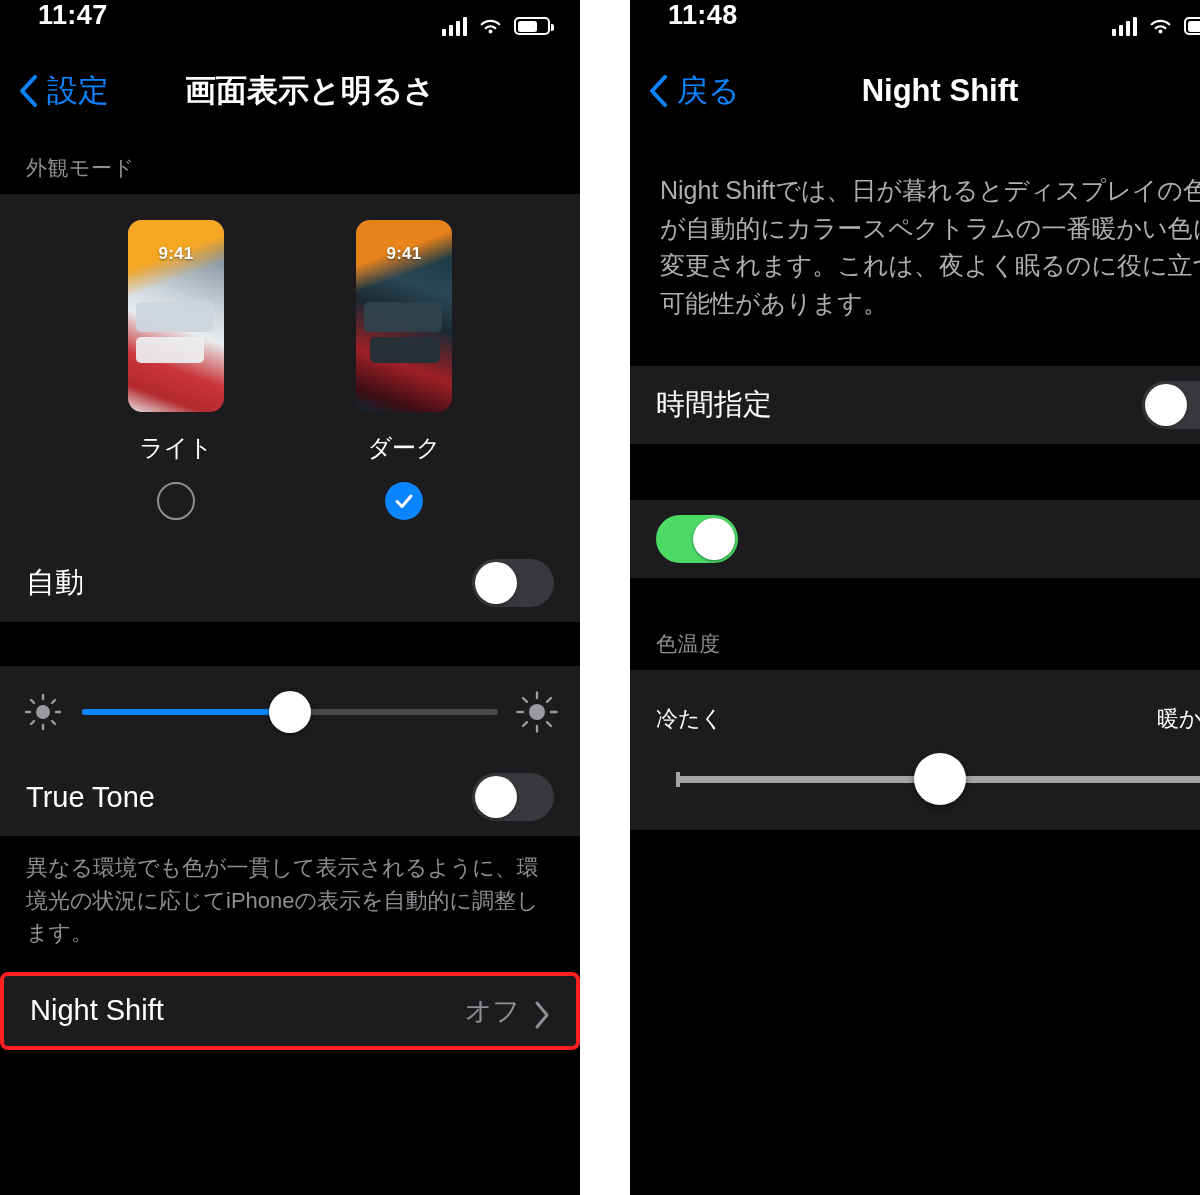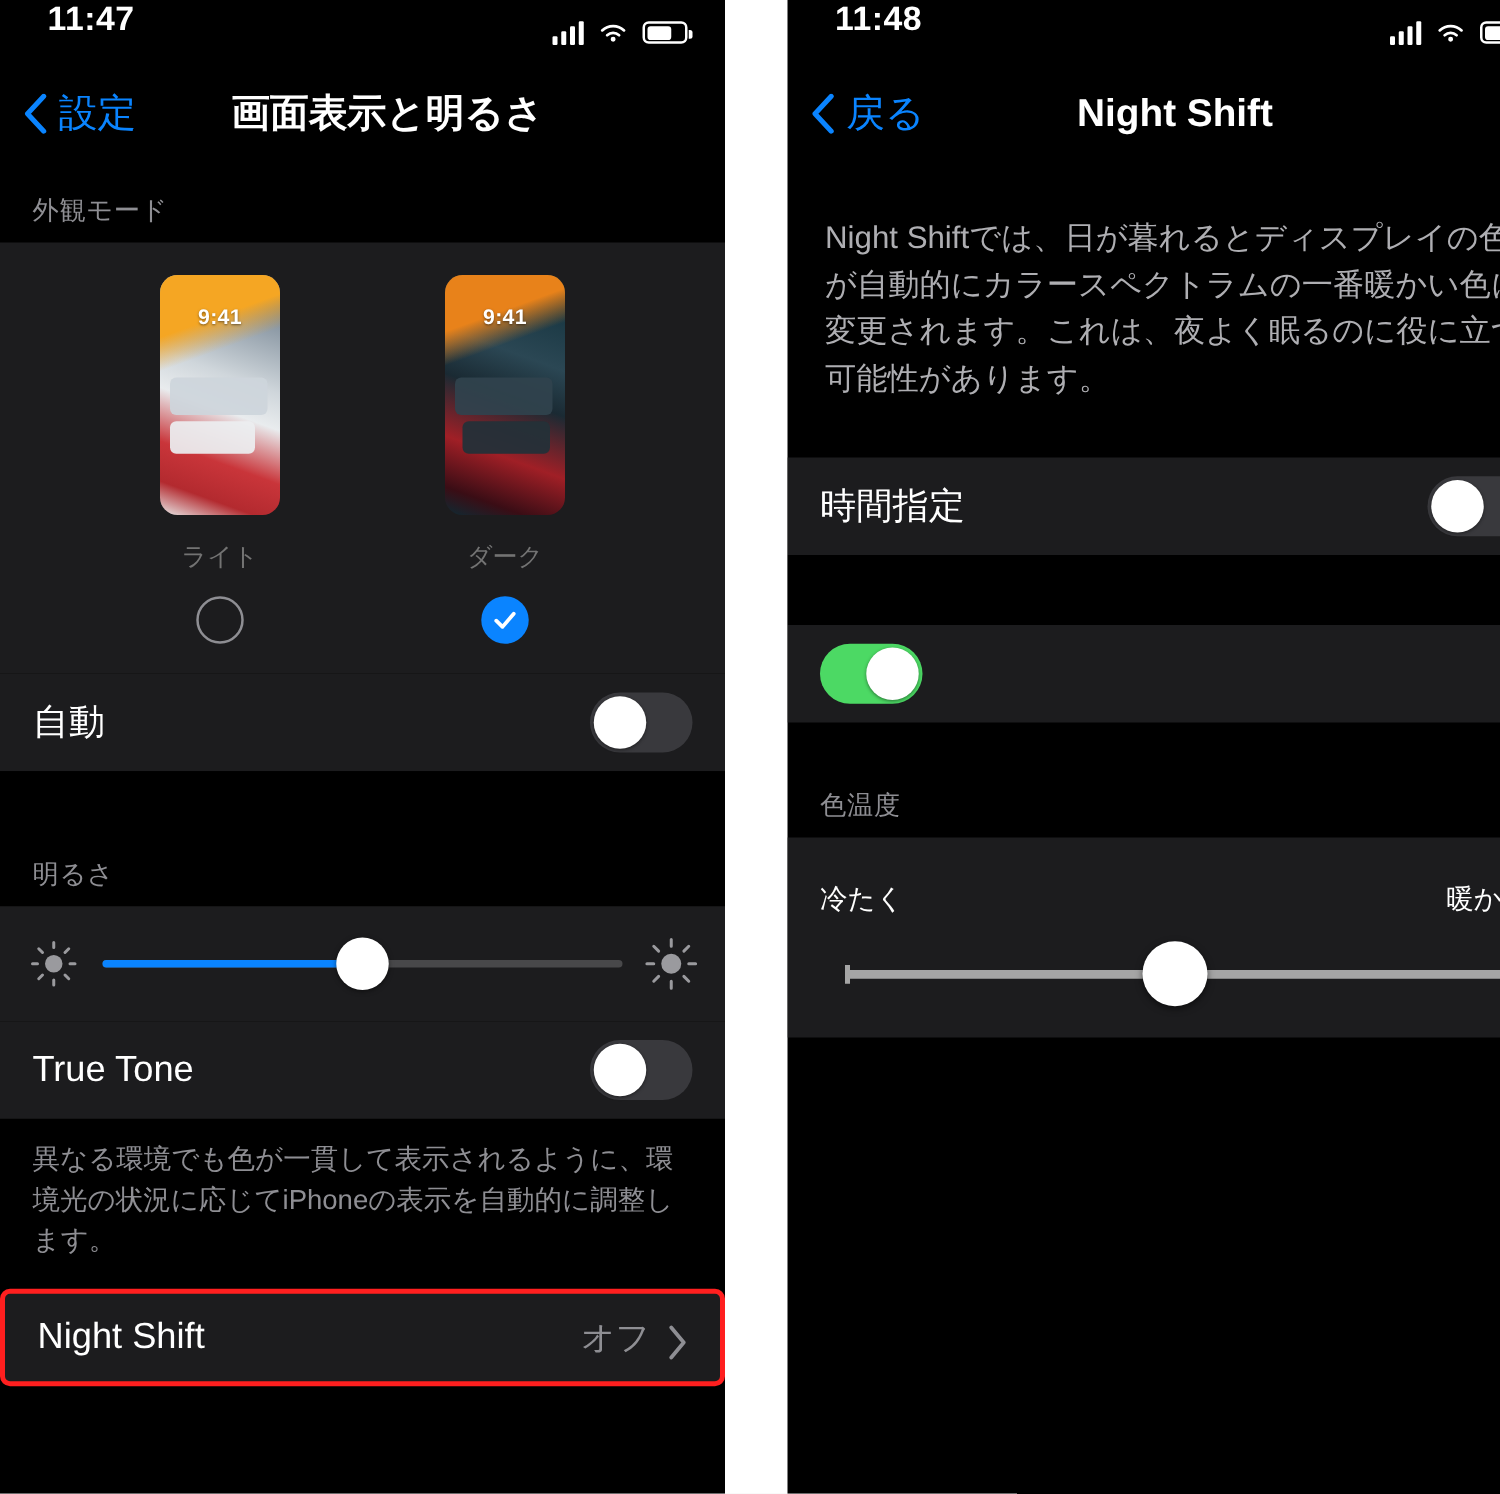--- a/index.html
+++ b/index.html
@@ -94,21 +94,21 @@
   }
   .phone .wall { position: absolute; inset: 0; }
   .phone .clock {
     position: absolute; top: 24px; left: 0; right: 0; text-align: center;
     font-size: 17px; font-weight: 700; color: #fff; letter-spacing: .3px;
     text-shadow: 0 1px 2px rgba(0,0,0,.5);
   }
   .phone .card {
     position: absolute; border-radius: 5px;
   }
-  .appear-label { margin-top: 20px; font-size: 20px; color: #737373; }
+  .appear-label { margin-top: 20px; font-size: 24px; color: #ffffff; }
   .radio { margin-top: 18px; width: 38px; height: 38px; border-radius: 50%;
            border: 2px solid #8e8e93; cursor: pointer; }
   .radio.checked { border: none; background: #0a84ff; display: flex;
                    align-items: center; justify-content: center; }
   .radio.checked svg { width: 24px; height: 24px; }
 
   
   .wall-light {
     background:
       linear-gradient(160deg, #f5a623 0%, #f5a623 22%, rgba(245,166,35,0) 34%),
@@ -230,21 +230,20 @@
       <div class="row">
         <span>自動</span>
         <span class="toggle">
             <span class="knob"></span>
           </span>
       </div>
     </div>
 
     <div class="spacer"></div>
 
-    <div class="sec-header">明るさ</div>
 
     <div class="bright-row">
       <svg class="sun" viewBox="0 0 42 42">
         <circle cx="21" cy="21" r="7" fill="#9a9a9e"></circle>
         <g stroke="#9a9a9e" stroke-width="2.4" stroke-linecap="round">
           <path d="M21 4v4M21 34v4M4 21h4M34 21h4M9 9l3 3M30 30l3 3M33 9l-3 3M12 30l-3 3"></path>
         </g>
       </svg>
       <div class="track-wrap">
         <div class="track">

